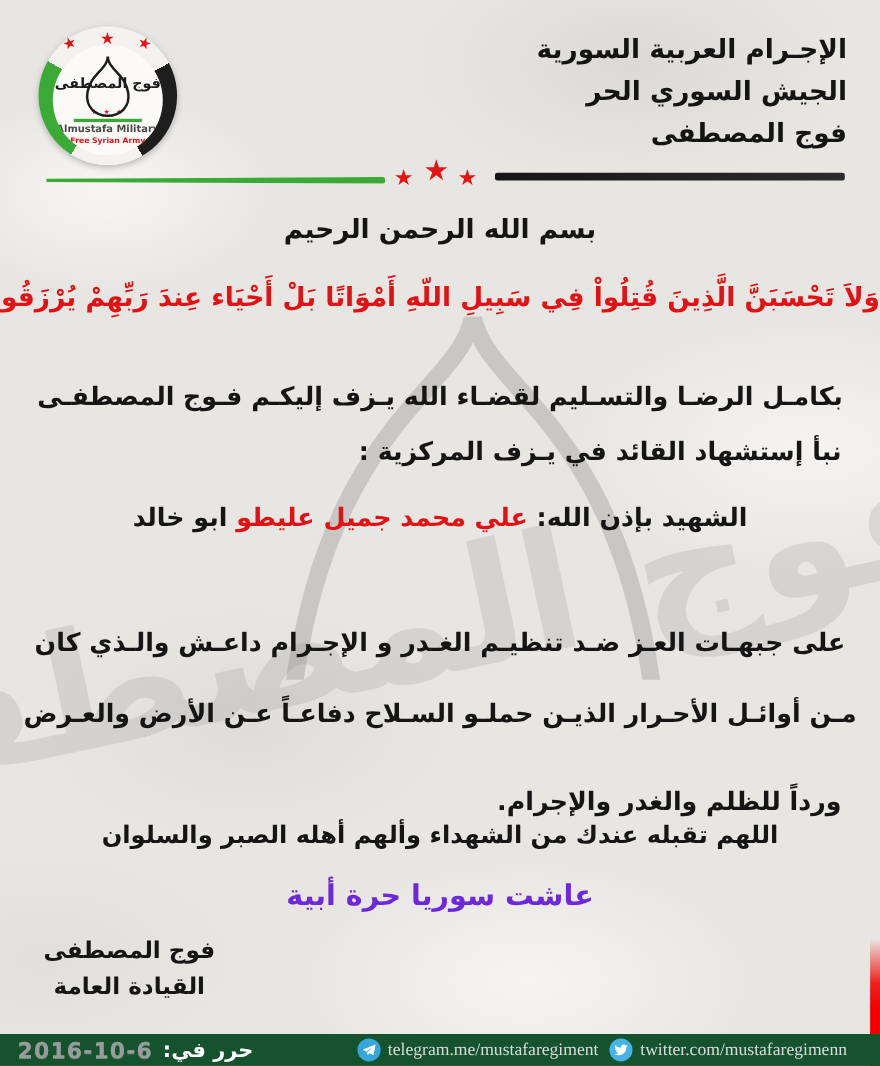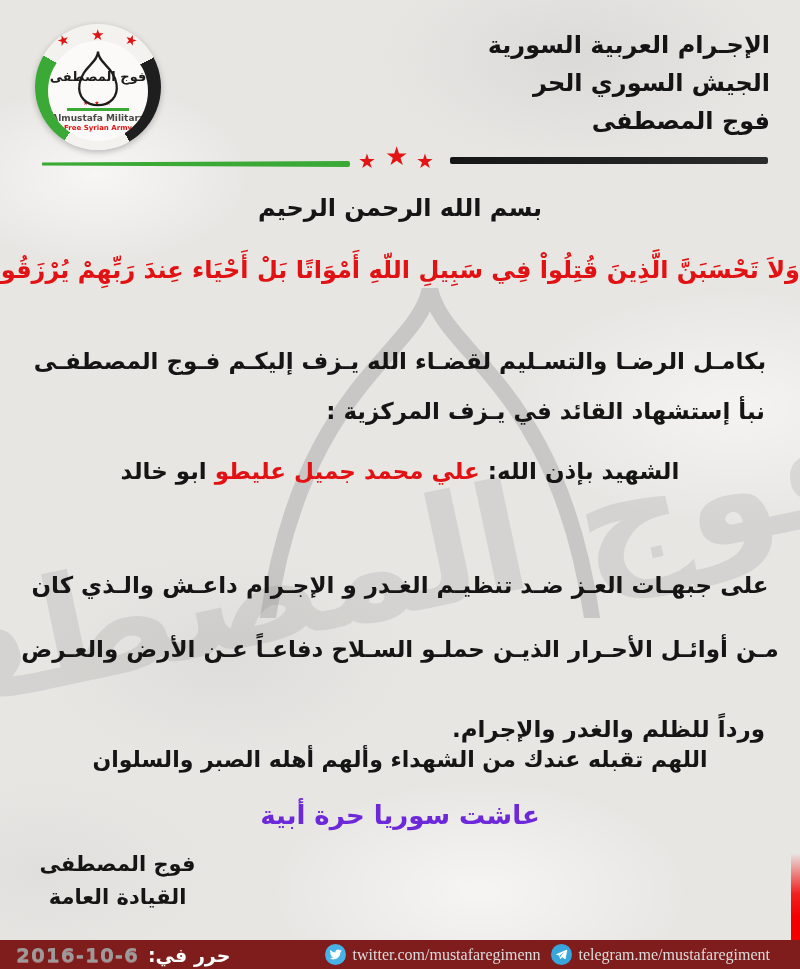--- a/index.html
+++ b/index.html
@@ -94,21 +94,21 @@
     font-size:21px; font-weight:bold; color:#151515; line-height:33px; }
 
   
   .red-stripe{
     right:0; top:853px; width:9px; height:116px;
     background:linear-gradient(to bottom, rgba(255,0,0,0), rgba(240,0,0,.85) 35%, #f20000 55%, #f20000);
   }
 
   
   .footer{
-    left:0; right:0; top:940px; height:29px; background:#7f1d1d;
+    left:0; right:0; top:940px; height:29px; background:#14532d;
     display:flex; align-items:center;
   }
   .date-wrap{ display:flex; align-items:center; margin-left:16px; direction:ltr; gap:9px; }
   .date-value{ font-size:20px; font-weight:bold; color:#9b9b9b;
     text-shadow:0 1px 0 rgba(255,255,255,.35); letter-spacing:1px; }
   .date-label{ font-size:19px; font-weight:bold; color:#ffffff; direction:rtl; }
   .links{ display:flex; align-items:center; margin-left:auto; margin-right:30px; gap:10px; }
   .sns{ display:flex; align-items:center; gap:7px; text-decoration:none; }
   .sns-text{ font-family:"Liberation Serif", serif; font-size:16px; color:#dcdcdc; }
   .icon-circle{ width:21px; height:21px; border-radius:50%; display:flex;
@@ -173,29 +173,29 @@
 
 <div class="abs red-stripe"></div>
 
 <div class="abs footer">
   <div class="date-wrap">
     <span class="date-value">2016-10-6</span>
     <span class="date-label">حرر في:</span>
   </div>
   <div class="links">
     <a class="sns" href="#">
+      <span class="icon-circle tg">
+        <svg width="13" height="13" viewBox="0 0 24 24">
+          <path d="M21.5 3.4 L2.8 11 c-.8.3-.8 1.2 0 1.5 l4.6 1.5 1.8 5.5 c.2.7 1 .9 1.5.3 l2.5-2.8 4.8 3.5 c.6.4 1.4.1 1.5-.6 L22.7 4.6 c.2-.9-.5-1.6-1.2-1.2 Z M8.5 13.7 l9.5-6.8 -7.5 7.8 -.4 3.2 Z" fill="#fff"></path>
+        </svg>
+      </span>
+      <span class="sns-text">telegram.me/mustafaregiment</span>
+    </a>
+    <a class="sns" href="#">
       <span class="icon-circle tw">
         <svg width="13" height="13" viewBox="0 0 24 24">
           <path d="M23.4 4.8c-.8.4-1.7.6-2.6.8.9-.6 1.6-1.5 2-2.5-.9.5-1.9.9-2.9 1.1C19 3.3 17.8 2.8 16.5 2.8c-2.5 0-4.6 2-4.6 4.6 0 .4 0 .7.1 1-3.8-.2-7.2-2-9.4-4.8-.4.7-.6 1.5-.6 2.3 0 1.6.8 3 2 3.8-.7 0-1.4-.2-2-.6v.1c0 2.2 1.6 4.1 3.7 4.5-.7.2-1.4.2-2.1.1.6 1.8 2.3 3.1 4.3 3.2-1.6 1.2-3.6 2-5.7 2h-1.1c2 1.3 4.5 2 7 2 8.4 0 13-7 13-13v-.6c.9-.6 1.7-1.4 2.3-2.3z" fill="#fff"></path>
         </svg>
       </span>
       <span class="sns-text">twitter.com/mustafaregimenn</span>
     </a>
-    <a class="sns" href="#">
-      <span class="icon-circle tg">
-        <svg width="13" height="13" viewBox="0 0 24 24">
-          <path d="M21.5 3.4 L2.8 11 c-.8.3-.8 1.2 0 1.5 l4.6 1.5 1.8 5.5 c.2.7 1 .9 1.5.3 l2.5-2.8 4.8 3.5 c.6.4 1.4.1 1.5-.6 L22.7 4.6 c.2-.9-.5-1.6-1.2-1.2 Z M8.5 13.7 l9.5-6.8 -7.5 7.8 -.4 3.2 Z" fill="#fff"></path>
-        </svg>
-      </span>
-      <span class="sns-text">telegram.me/mustafaregiment</span>
-    </a>
   </div>
 </div>
 
 </body></html>

